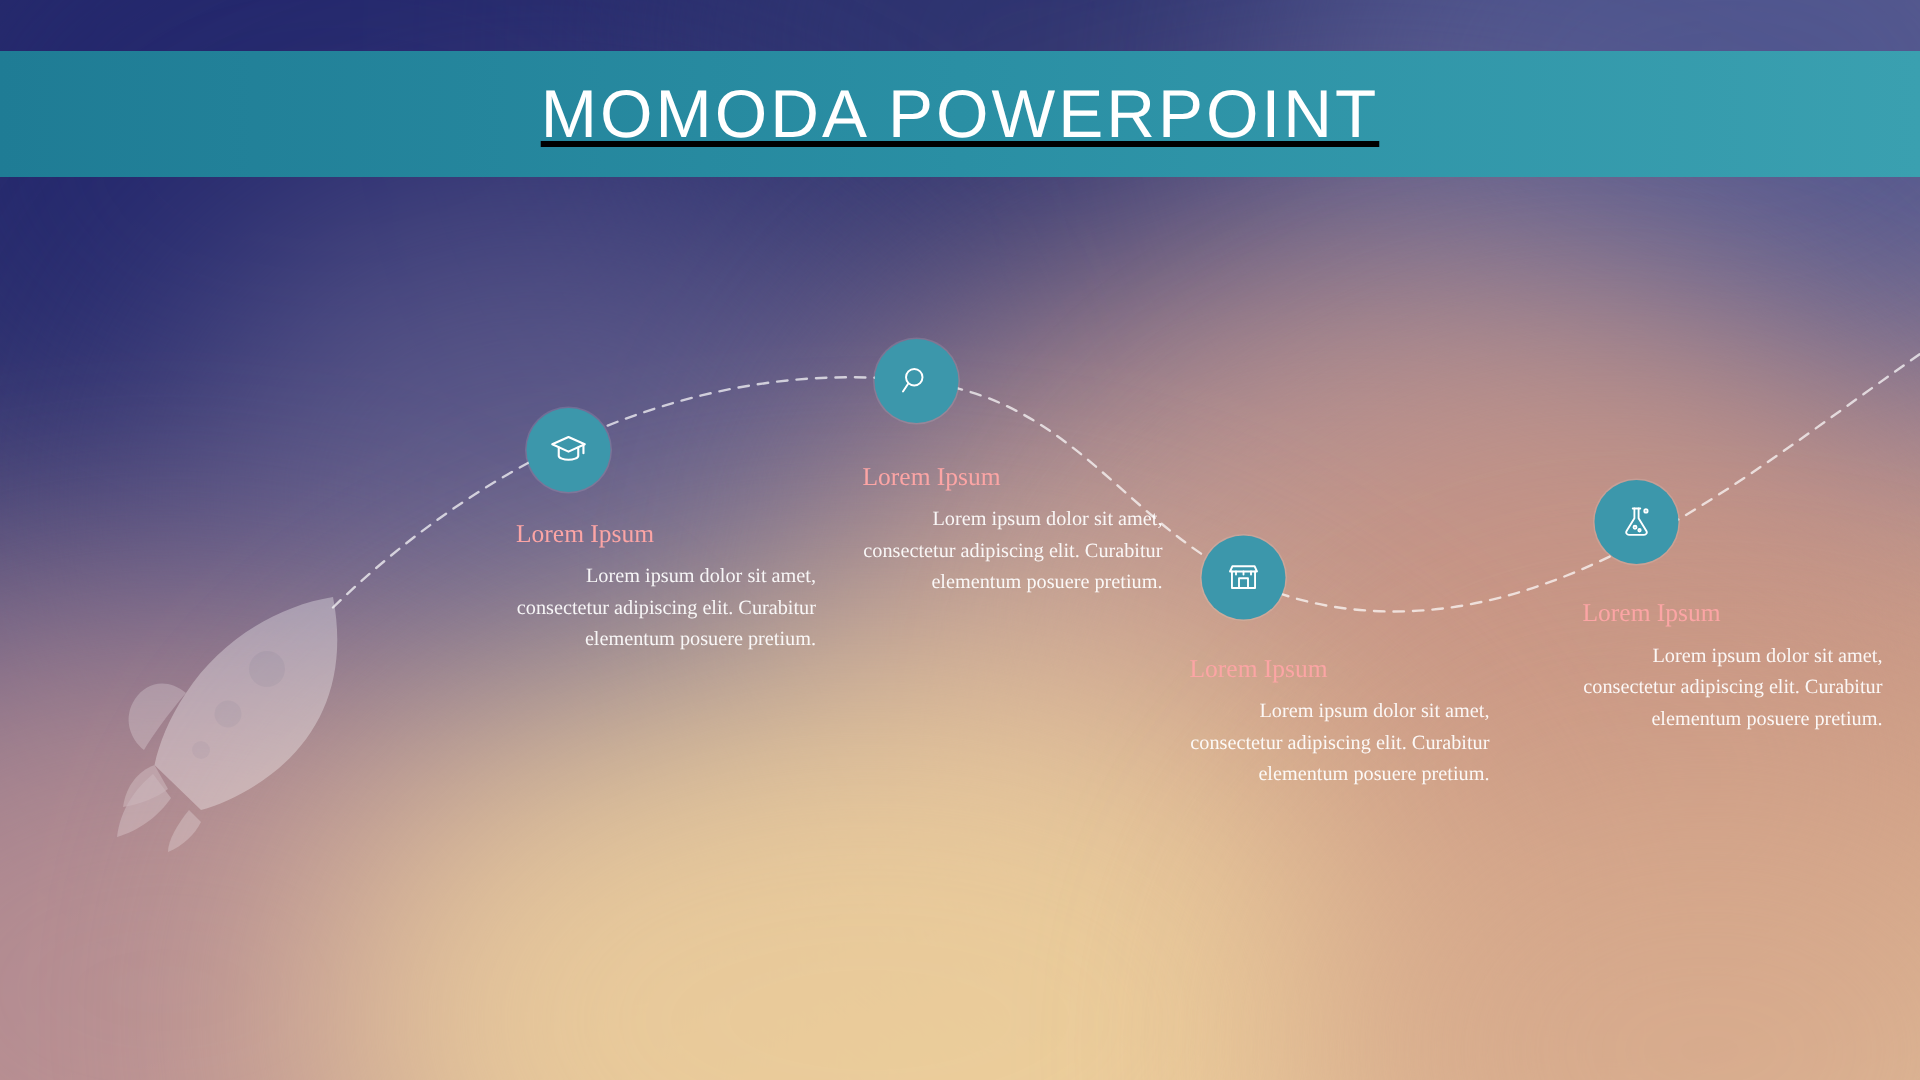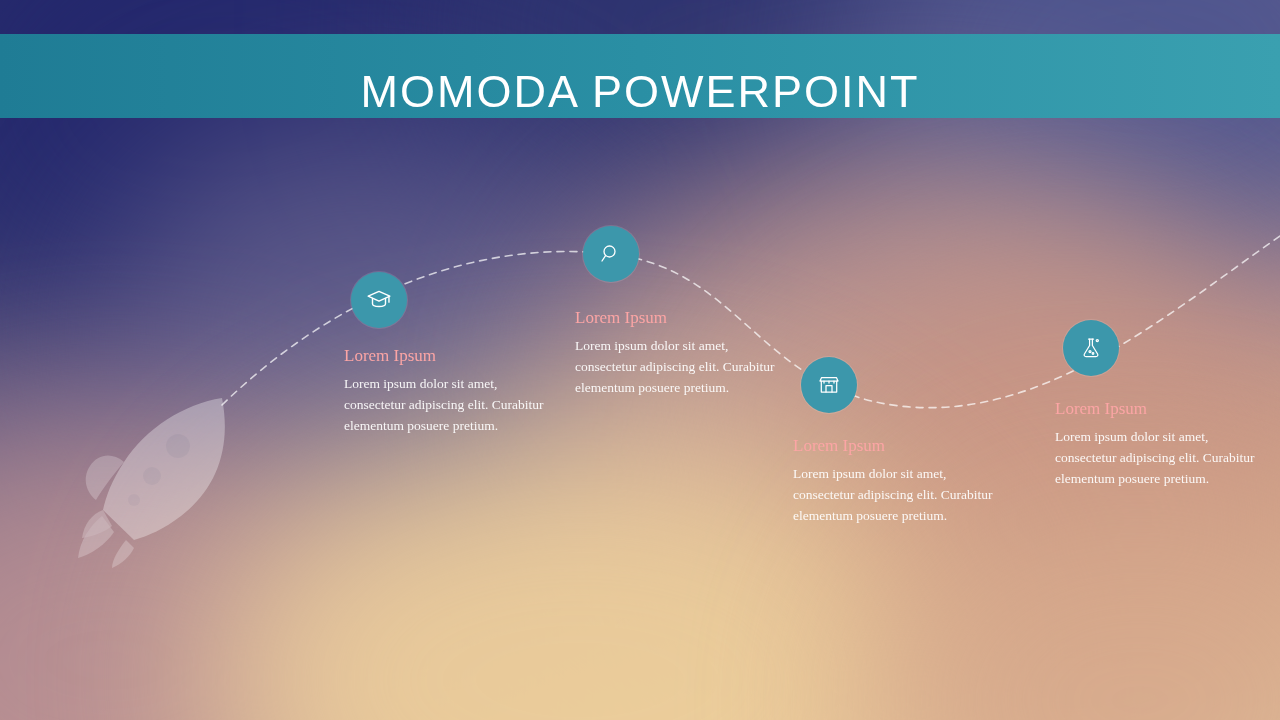--- a/index.html
+++ b/index.html
@@ -92,22 +92,23 @@
 
   
   .title-bar {
     position: absolute;
     left: 0;
     top: 34px;
     width: 1280px;
     height: 84px;
     background: linear-gradient(90deg, #1f7c95 0%, #2a8fa4 50%, #3aa0b0 100%);
     display: flex;
-    align-items: flex-end;
+    align-items: center;
     justify-content: center;
+    text-decoration: underline;
   }
   .title-text {
     color: #ffffff;
     font-size: 45px;
     letter-spacing: 2px;
     font-weight: 400;
     white-space: nowrap;
   }
 
   
@@ -141,20 +142,21 @@
     font-size: 17px;
     font-family: "Liberation Serif", serif;
     margin-bottom: 8px;
     white-space: nowrap;
   }
   .block .b-body {
     color: rgba(255,255,255,.92);
     font-size: 13.5px;
     line-height: 1.55;
     font-family: "Liberation Serif", serif;
+    text-align: right;
   }
 
   
   #block-1 { left: 344px; top: 346px; }
   #block-2 { left: 575px; top: 308px; }
   #block-3 { left: 793px; top: 436px; }
   #block-4 { left: 1055px; top: 399px; }
 
   #node-1 { left: 351px; top: 272px; }
   #node-2 { left: 583px; top: 226px; }

